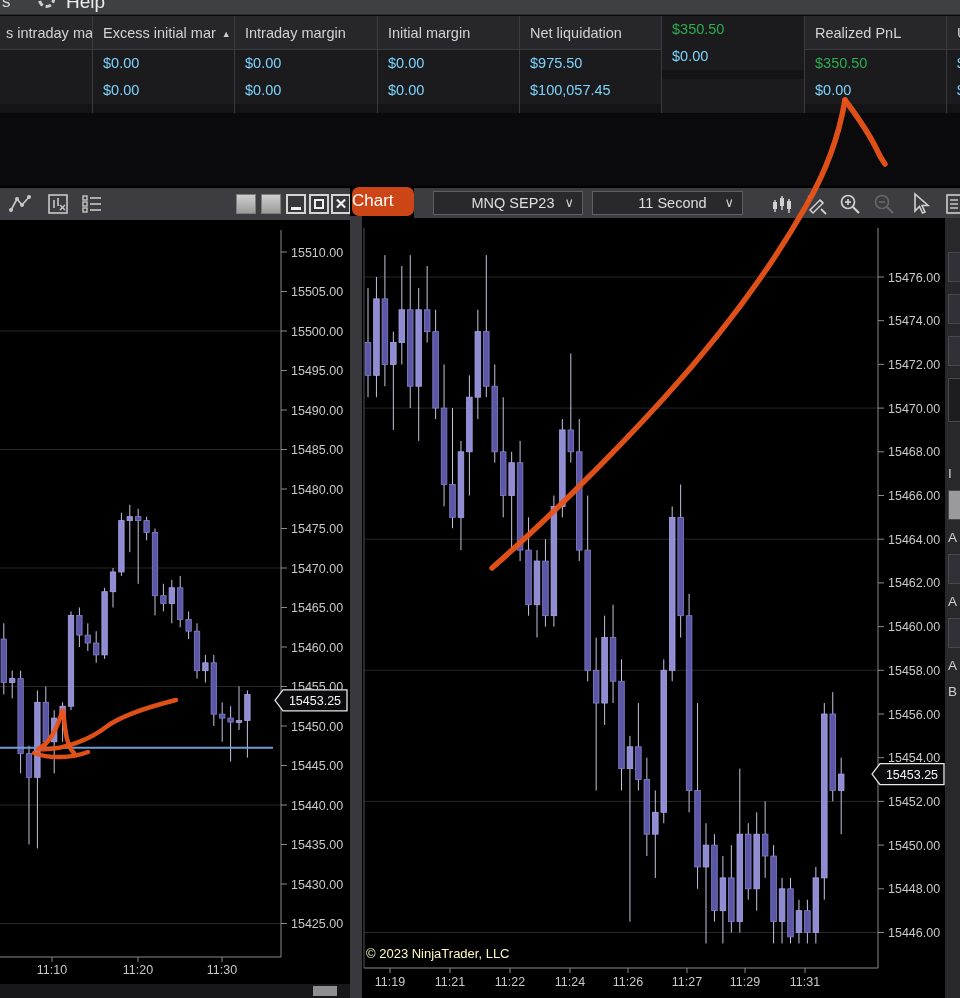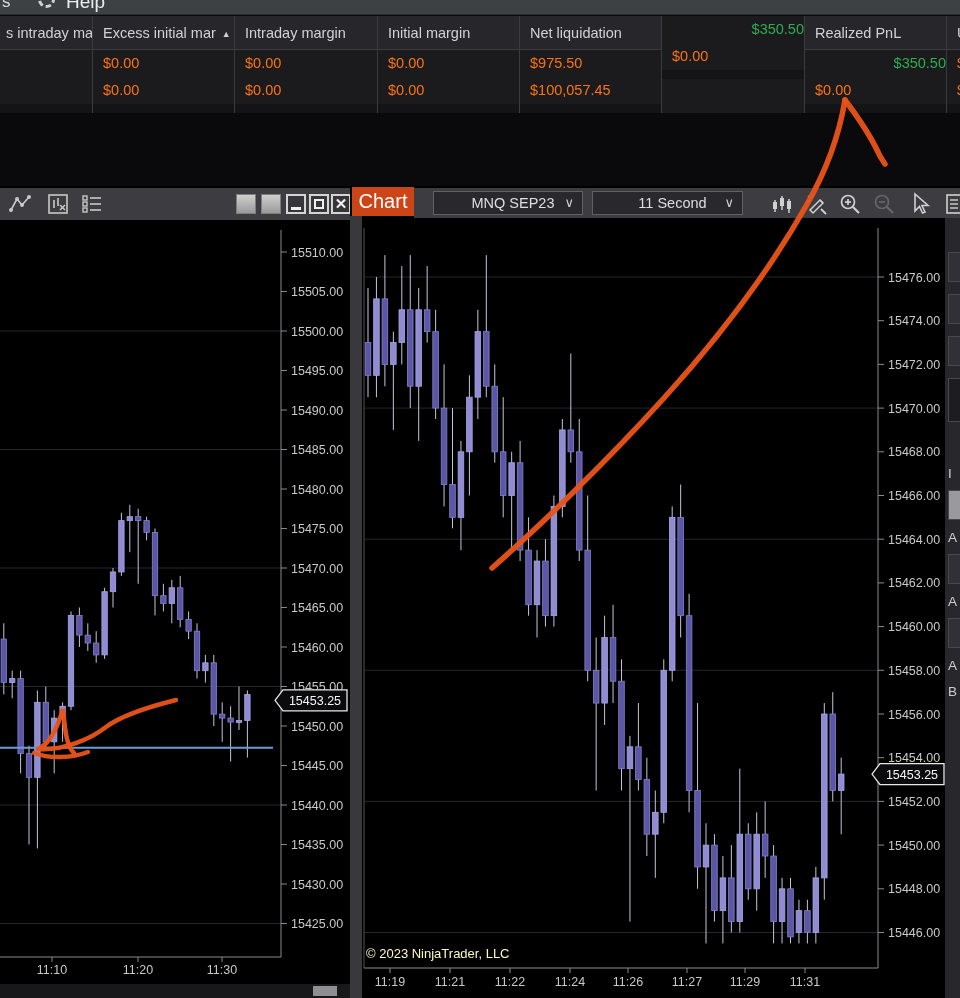--- a/index.html
+++ b/index.html
@@ -13,32 +13,32 @@
   #menubar .ring { position:absolute; left:38px; top:-9px; width:17px; height:17px; border:3px dashed #d2d2d2; border-radius:50%; }
   #menubar .help { position:absolute; left:66px; top:-9px; color:#ececec; font-size:19px; }
 
   
   #acct { position:absolute; left:0; top:16px; width:960px; background:#1b1b1e; }
   .acct-grid { display:grid; grid-template-columns:93px 142px 143px 142px 142px 143px 142px 13px; }
   .acol { border-right:1px solid #3a3a40; overflow:hidden; }
   .acol:last-child { border-right:none; }
   .ahead { height:34px; line-height:34px; background:#27272b; color:#d2d2d2; font-size:14.5px; padding-left:10px; white-space:nowrap; border-bottom:1px solid #3a3a40; }
   .ahead .arrow { font-size:9px; color:#cfcfcf; margin-left:6px; vertical-align:1px; }
-  .acell { height:27px; line-height:27px; color:#f97316; font-size:14.5px; padding-left:10px; white-space:nowrap; background:#1b1b1e; }
-  .acell.green { color:#2eac50;text-align:right; }
+  .acell { height:27px; line-height:27px; color:#7dd3fc; font-size:14.5px; padding-left:10px; white-space:nowrap; background:#1b1b1e; }
+  .acell.green { color:#2eac50; }
   .afill { height:9px; background:#141416; }
   .cutlabel { margin-left:-4px; }
 
   
   .toolbar { background:#3c3c41; }
   #left-window { position:absolute; left:0; top:186px; width:350px; height:812px; background:#000; }
   #left-toolbar { position:absolute; left:0; top:2px; width:350px; height:32px; }
   #right-window { position:absolute; left:350px; top:186px; width:610px; height:812px; background:#000; }
   #right-border-strip { position:absolute; left:0; top:30px; width:12px; height:782px; background:#39393d; }
-  #chart-tab { position:absolute; left:2px; top:1px; width:62px; height:29px; background:#cc4516; color:#fff; font-size:20px; text-align:center; line-height:28px; z-index:3; }
+  #chart-tab { position:absolute; left:2px; top:1px; width:62px; height:29px; background:#cc4516; color:#fff; font-size:17px; text-align:left; line-height:28px; z-index:3;border-radius:7px; }
   #right-toolbar { position:absolute; left:64px; top:2px; width:546px; height:30px;text-align:center; }
 
   .tb-icon { position:absolute; top:4px; width:24px; height:24px; }
   .winbtn { position:absolute; top:6px; width:20px; height:20px; }
   .winbtn.solid { background:linear-gradient(180deg,#cfcfcf,#9a9a9a); border:1px solid #7d7d7d; }
   .winbtn.frame { border:2px solid #d4d4d4; background:rgba(0,0,0,0.1); color:#efefef; text-align:center; }
   .winbtn .minbar { position:absolute; left:3px; right:3px; bottom:2px; height:3px; background:#efefef; }
   .winbtn .maxbox { position:absolute; left:3px; top:3px; right:3px; bottom:3px; border:2px solid #efefef; }
   .winbtn .x { font-size:15px; font-weight:bold; line-height:16px; display:block; }
 

